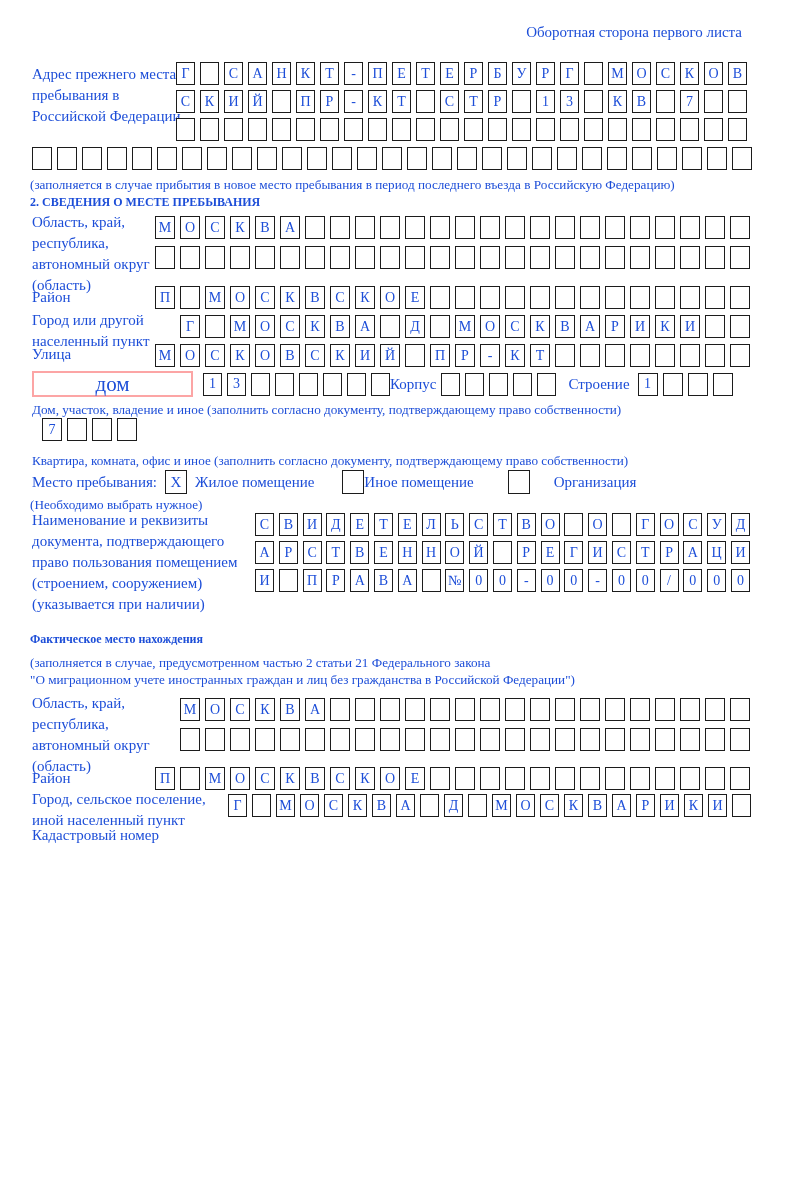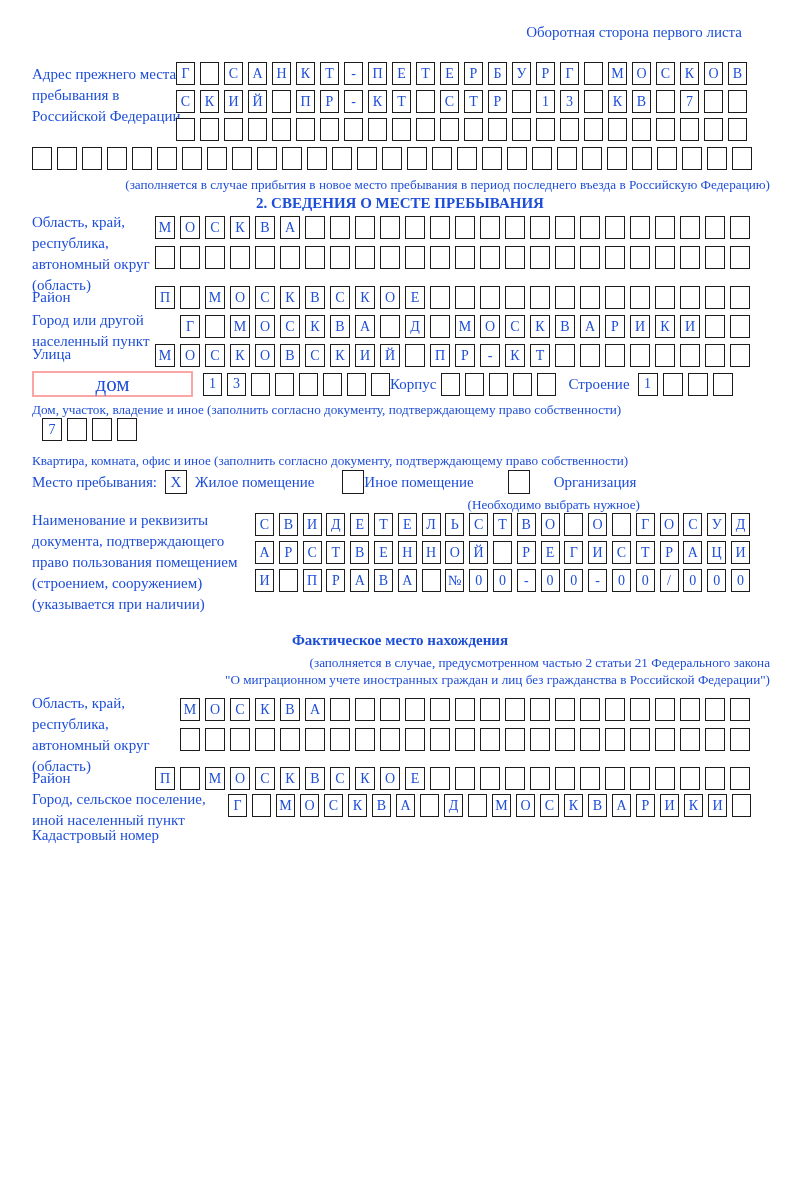--- a/index.html
+++ b/index.html
@@ -7,22 +7,22 @@
   .page{position:relative;width:800px;height:844px;background:#fff;font-family:Liberation Serif, serif;color:#1d4ed8;overflow:hidden}
   .hdr{position:absolute;top:24px;right:58px;font-size:15px}
   .lbl{position:absolute;font-size:15px;line-height:21px}
   .boxrow{position:absolute;display:flex;gap:5px}
   .flexrow{display:flex;gap:5px}
   .cb{flex:0 0 auto;width:20px;height:23px;border:1.7px solid #1c1c1c;display:flex;align-items:center;justify-content:center;font-size:14px;background:#fff}
   .p24 .cb{width:19px}
   .p238{gap:4.8px}.p238 .cb{width:19px}
   .wbox{border:2px solid #fca5a5;height:26px;display:flex;align-items:center;justify-content:center;font-size:21px;background:#fff}
   .cap{position:absolute;font-size:13.2px;line-height:17px}
-  .center{text-align:right}
-  .heading{position:absolute;font-size:15px;font-weight:700;text-align:center}
+  .center{text-align:left}
+  .heading{position:absolute;font-size:12px;font-weight:700;}
   .ckb{flex:0 0 auto;width:22px;height:24px;border:1.8px solid #1c1c1c;display:flex;align-items:center;justify-content:center;font-size:15px;background:#fff}
   .inline-row{position:absolute;display:flex;align-items:center;font-size:15px}
   .stamp{position:absolute;border:2px solid #1c1c1c;background:#fff}
 </style>
 </head>
 <body>
 
 <div class="page">
 
   <div class="hdr">Оборотная сторона первого листа</div>

